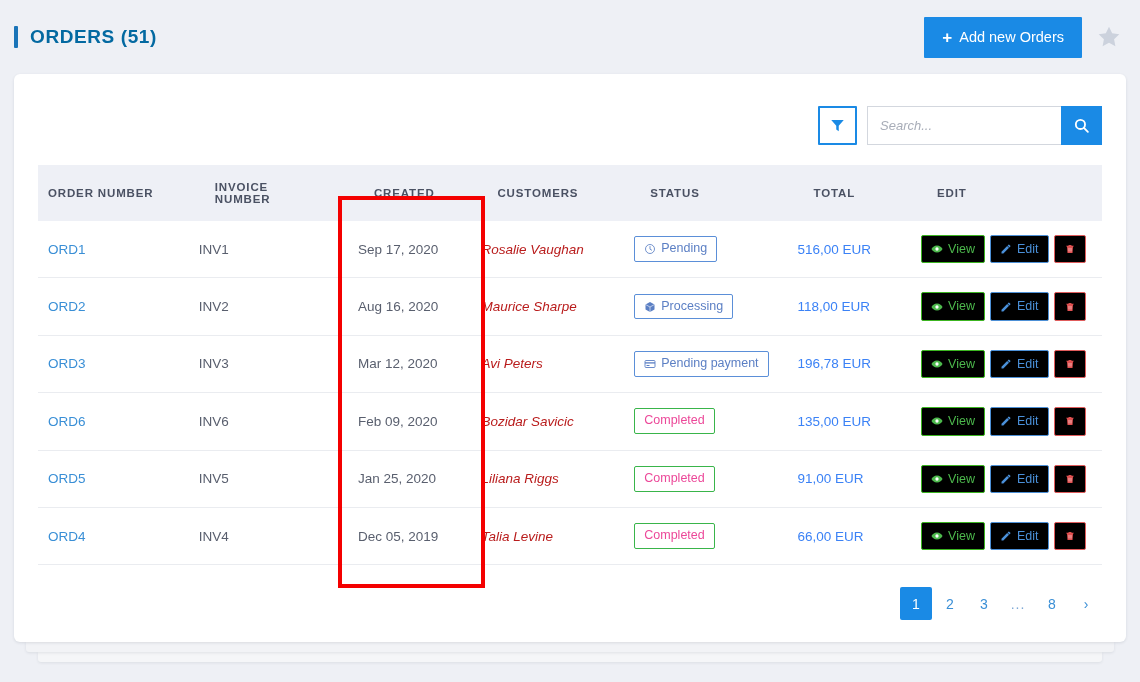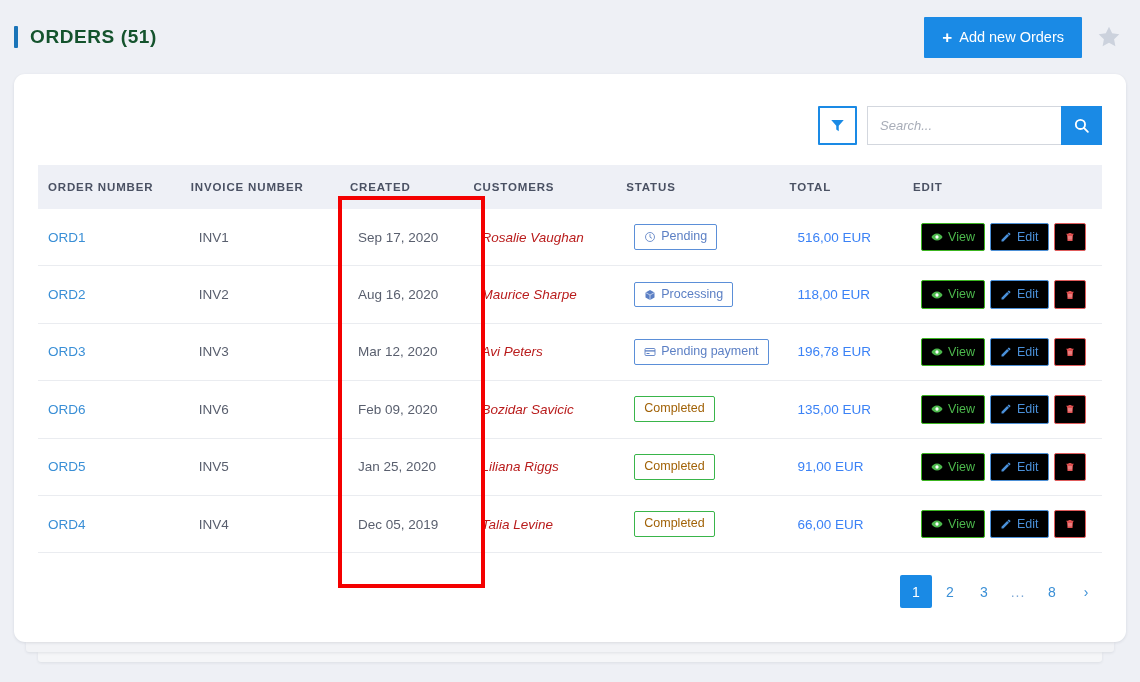--- a/index.html
+++ b/index.html
@@ -15,37 +15,37 @@
     height: 74px;
     display: flex;
     align-items: center;
     padding: 0 18px 0 14px;
   }
   .title-wrap { display: flex; align-items: center; gap: 12px; flex: 1; }
   .accent-bar {
     width: 4px; height: 22px; background: #1a74b8; border-radius: 1px;
   }
   .page-title {
-    font-size: 19px; font-weight: bold; color: #14532d;
+    font-size: 19px; font-weight: bold; color: #0369a1;
     letter-spacing: 0.6px;
   }
   .header-actions { display: flex; align-items: center; gap: 14px; }
   .btn-add {
     background: #1a8ae5; color: #fff; border: none;
     font-size: 14.5px; font-family: inherit;
     padding: 12px 18px; cursor: pointer;
     display: flex; align-items: center; gap: 7px; border-radius: 1px;
   }
   .btn-add .plus { font-size: 17px; font-weight: bold; line-height: 1; }
   .star-icon { width: 26px; height: 26px; color: #ccd2dd; display: block; cursor: pointer; }
 
   
   .card-stack { position: relative; margin: 0 14px; }
   .card {
-    background: #fff; border-radius: 11px;
+    background: #fff; border-radius: 6px;
     box-shadow: 0 1px 3px rgba(40,50,70,0.12);
     padding: 0 24px 28px 24px;
     position: relative; z-index: 3;
     height: 568px;
   }
   .card-shadow-1 {
     position: absolute; left: 12px; right: 12px; top: 568px; height: 10px;
     background: #f2f3f6; border-radius: 0 0 3px 3px; z-index: 2;
     box-shadow: 0 1px 3px rgba(40,50,70,0.10);
   }
@@ -77,21 +77,21 @@
     width: 41px; height: 39px; background: #1a8ae5; border: none;
     display: flex; align-items: center; justify-content: center; cursor: pointer;
   }
   .search-btn svg { width: 17px; height: 17px; color: #fff; }
 
   
   table { width: 100%; border-collapse: collapse; }
   thead th {
     background: #eef0f6; color: #4a5163;
     font-size: 11.5px; font-weight: bold; letter-spacing: 0.85px;
-    text-align: left; padding: 16px 0; height: 43px;
+    text-align: left; padding: 16px 24px; height: 43px;
   }
   tbody td {
     border-bottom: 1px solid #eaecf0;
     padding: 14px 8px; height: 53px;
     font-size: 13.5px; color: #5a6070; vertical-align: middle;
   }
   tbody tr:last-child td { border-bottom: 1px solid #eaecf0; }
   .col-order  { width: 146px; padding-left: 10px !important; }
   .col-invoice{ width: 152px; }
   .col-created{ width: 118px; margin-left: 36px; }
@@ -104,21 +104,21 @@
   .cell-customer { color: #b91c1c; font-style: italic; }
   .cell-total { color: #3b82f6; }
 
   
   .badge {
     display: inline-flex; align-items: center; gap: 5px;
     padding: 5px 9px; font-size: 12.5px; border-radius: 2px;
     background: #fff; line-height: 1.1;
   }
   .badge.blue { border: 1px solid #5b8fd8; color: #5b7fc4; }
-  .badge.green { border: 1px solid #39b54a; color: #a16207; justify-content: center; }
+  .badge.green { border: 1px solid #39b54a; color: #ec4899; justify-content: center; }
   .badge svg { width: 12px; height: 12px; flex: none; }
 
   
   .actions { display: flex; gap: 5px; }
   .act {
     display: inline-flex; align-items: center; gap: 5px;
     background: #000000; font-size: 12.5px; font-family: inherit;
     padding: 6px 9px; cursor: pointer; border-radius: 2px; line-height: 1.15;
   }
   .act.view { border: 1px solid #3cb521; color: #4cb84c; }

